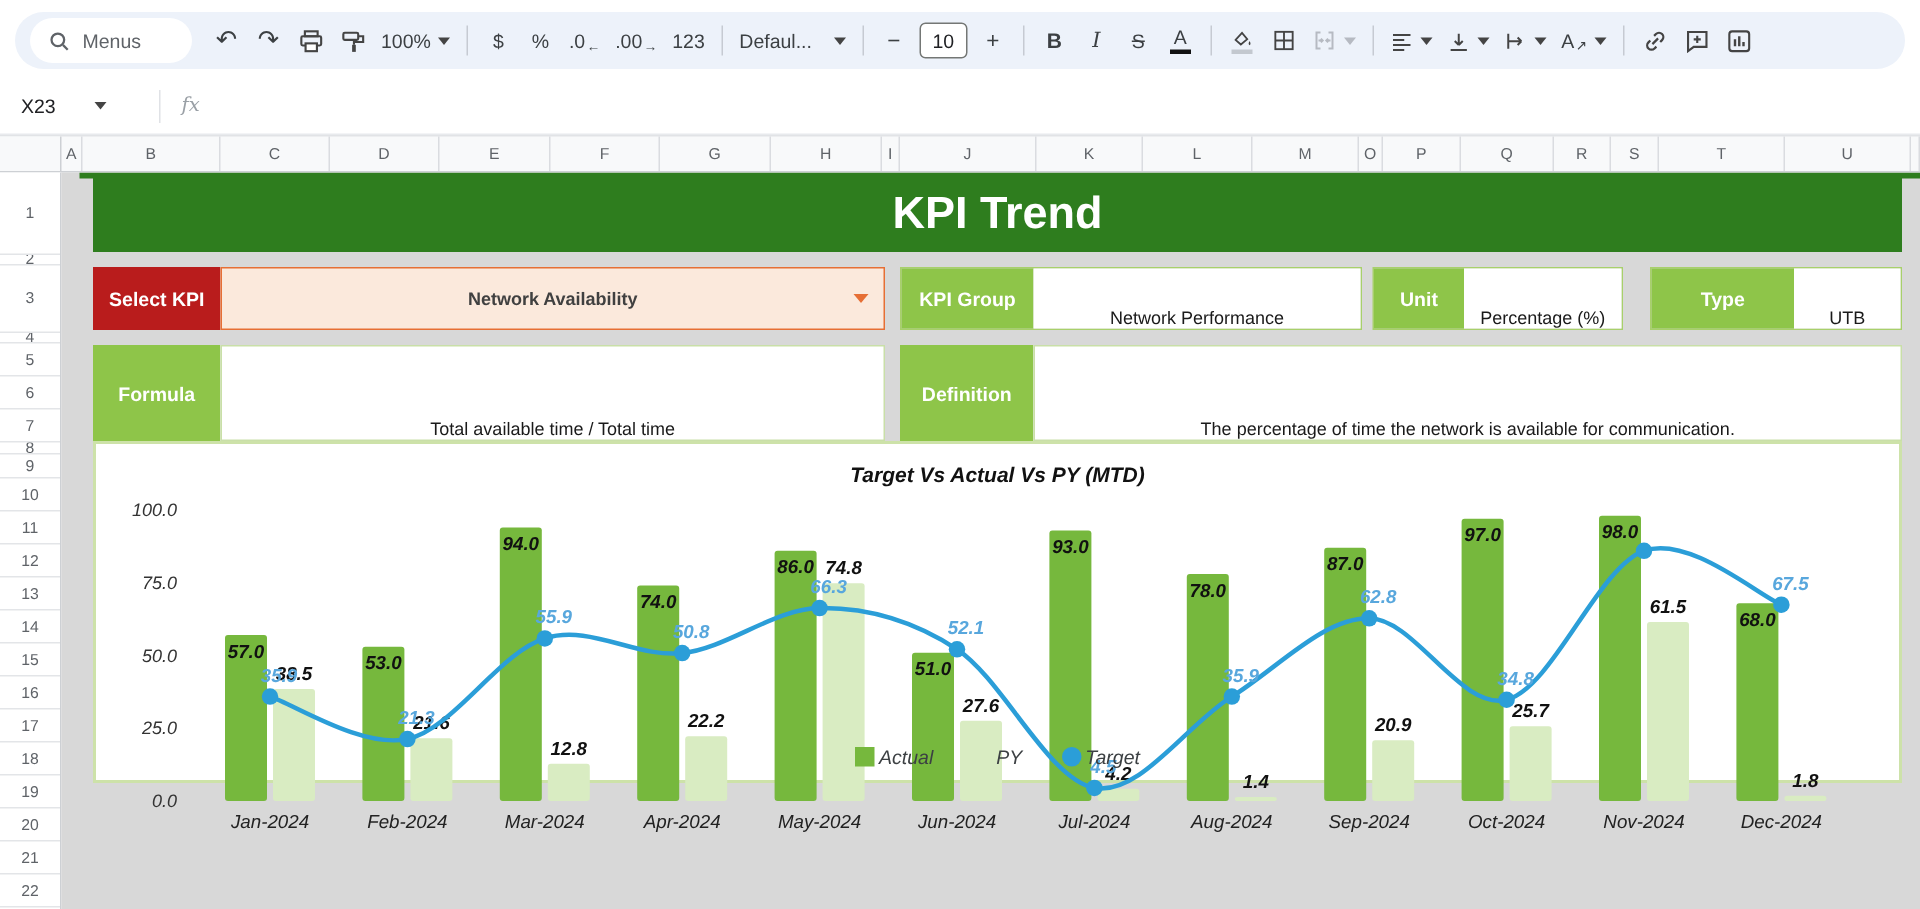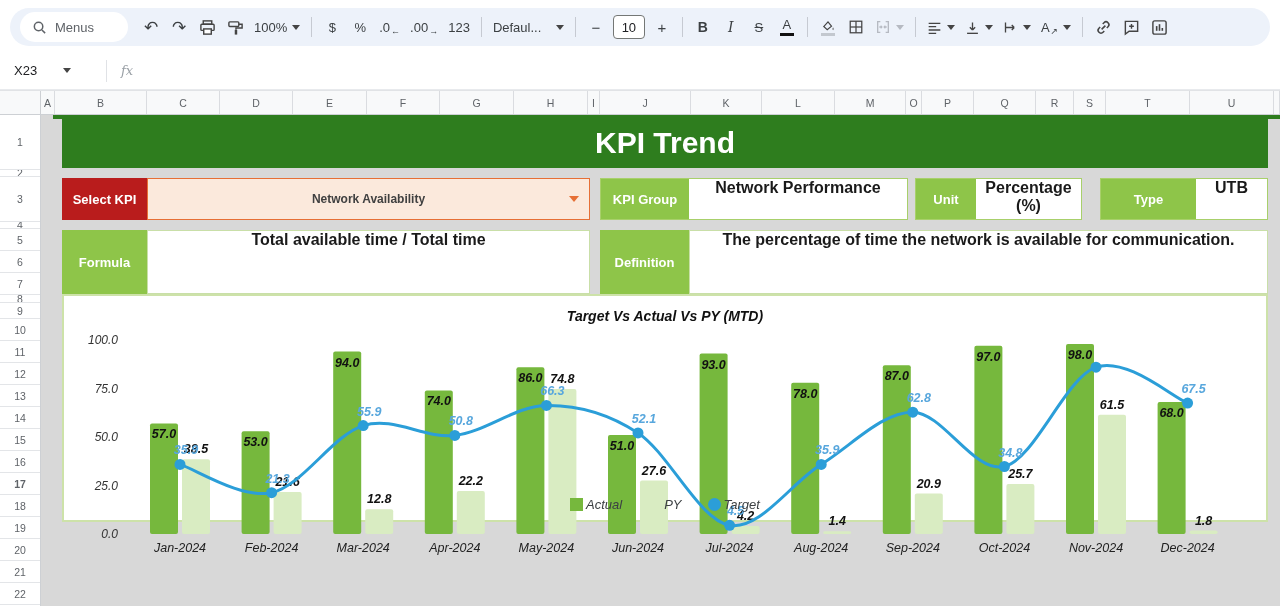--- a/index.html
+++ b/index.html
@@ -49,22 +49,22 @@
     font-size:10.5px;color:#5f6368;overflow:hidden;flex:none;}
   .canvas{position:absolute;top:115px;left:41px;right:0;bottom:0;background:#d8d8d8;overflow:hidden;}
 
   
   .topline{position:absolute;left:12px;right:0;top:0;height:4px;background:#2e7d1e;}
   .banner{position:absolute;left:21px;top:2px;width:1206px;height:51px;background:#2e7d1e;
     display:flex;align-items:center;justify-content:center;color:#fff;font-size:30px;font-weight:bold;}
   .lbl{display:flex;align-items:center;justify-content:center;color:#fff;font-weight:bold;font-size:13px;}
   .orange{background:#b91c1c;}
   .green{background:#8ec549;}
-  .val{background:#fff;display:flex;align-items:flex-start;justify-content:center;
-    font-size:16px;font-weight:bold;color:#1a1a1a;text-align:center;}
+  .val{background:#fff;display:flex;align-items:flex-end;justify-content:center;
+    font-size:12px;font-weight:normal;color:#1a1a1a;text-align:center;}
   .pair{position:absolute;display:flex;border:1px solid #a8d06b;}
   .dropdown{position:absolute;background:#fbe9dc;border:1.5px solid #e66f35;display:flex;
     align-items:center;justify-content:center;font-size:12px;font-weight:bold;color:#404040;}
   .dd-arrow{position:absolute;right:10px;top:50%;margin-top:-3px;width:0;height:0;
     border-left:5px solid transparent;border-right:5px solid transparent;border-top:6px solid #e66f35;}
   .chart-card{position:absolute;left:21px;top:179px;width:1206px;height:228px;background:#fff;
     border:2px solid #cde2a9;font-style:italic;}
   .chart-title{text-align:center;font-size:14px;font-weight:bold;color:#111;margin-top:12px;}
   .legend{position:absolute;left:0;right:0;bottom:8px;display:flex;justify-content:center;
     gap:26px;align-items:center;font-size:13px;color:#3c4043;}
@@ -275,21 +275,21 @@
     <div class="row-h" style="height: 22px;">7</div>
     <div class="row-h" style="height: 8px;">8</div>
     <div class="row-h" style="height: 16px;">9</div>
     <div class="row-h" style="height: 22px;">10</div>
     <div class="row-h" style="height: 22px;">11</div>
     <div class="row-h" style="height: 22px;">12</div>
     <div class="row-h" style="height: 22px;">13</div>
     <div class="row-h" style="height: 22px;">14</div>
     <div class="row-h" style="height: 22px;">15</div>
     <div class="row-h" style="height: 22px;">16</div>
-    <div class="row-h" style="height: 22px; font-weight: bold;">17</div>
+    <div class="row-h" style="height: 22px;">17</div>
     <div class="row-h" style="height: 22px;">18</div>
     <div class="row-h" style="height: 22px;">19</div>
     <div class="row-h" style="height: 22px;">20</div>
     <div class="row-h" style="height: 22px;">21</div>
     <div class="row-h" style="height: 22px;">22</div>
   </div>
 
 <div class="canvas">
   <div class="topline"></div>
   <div class="banner">

